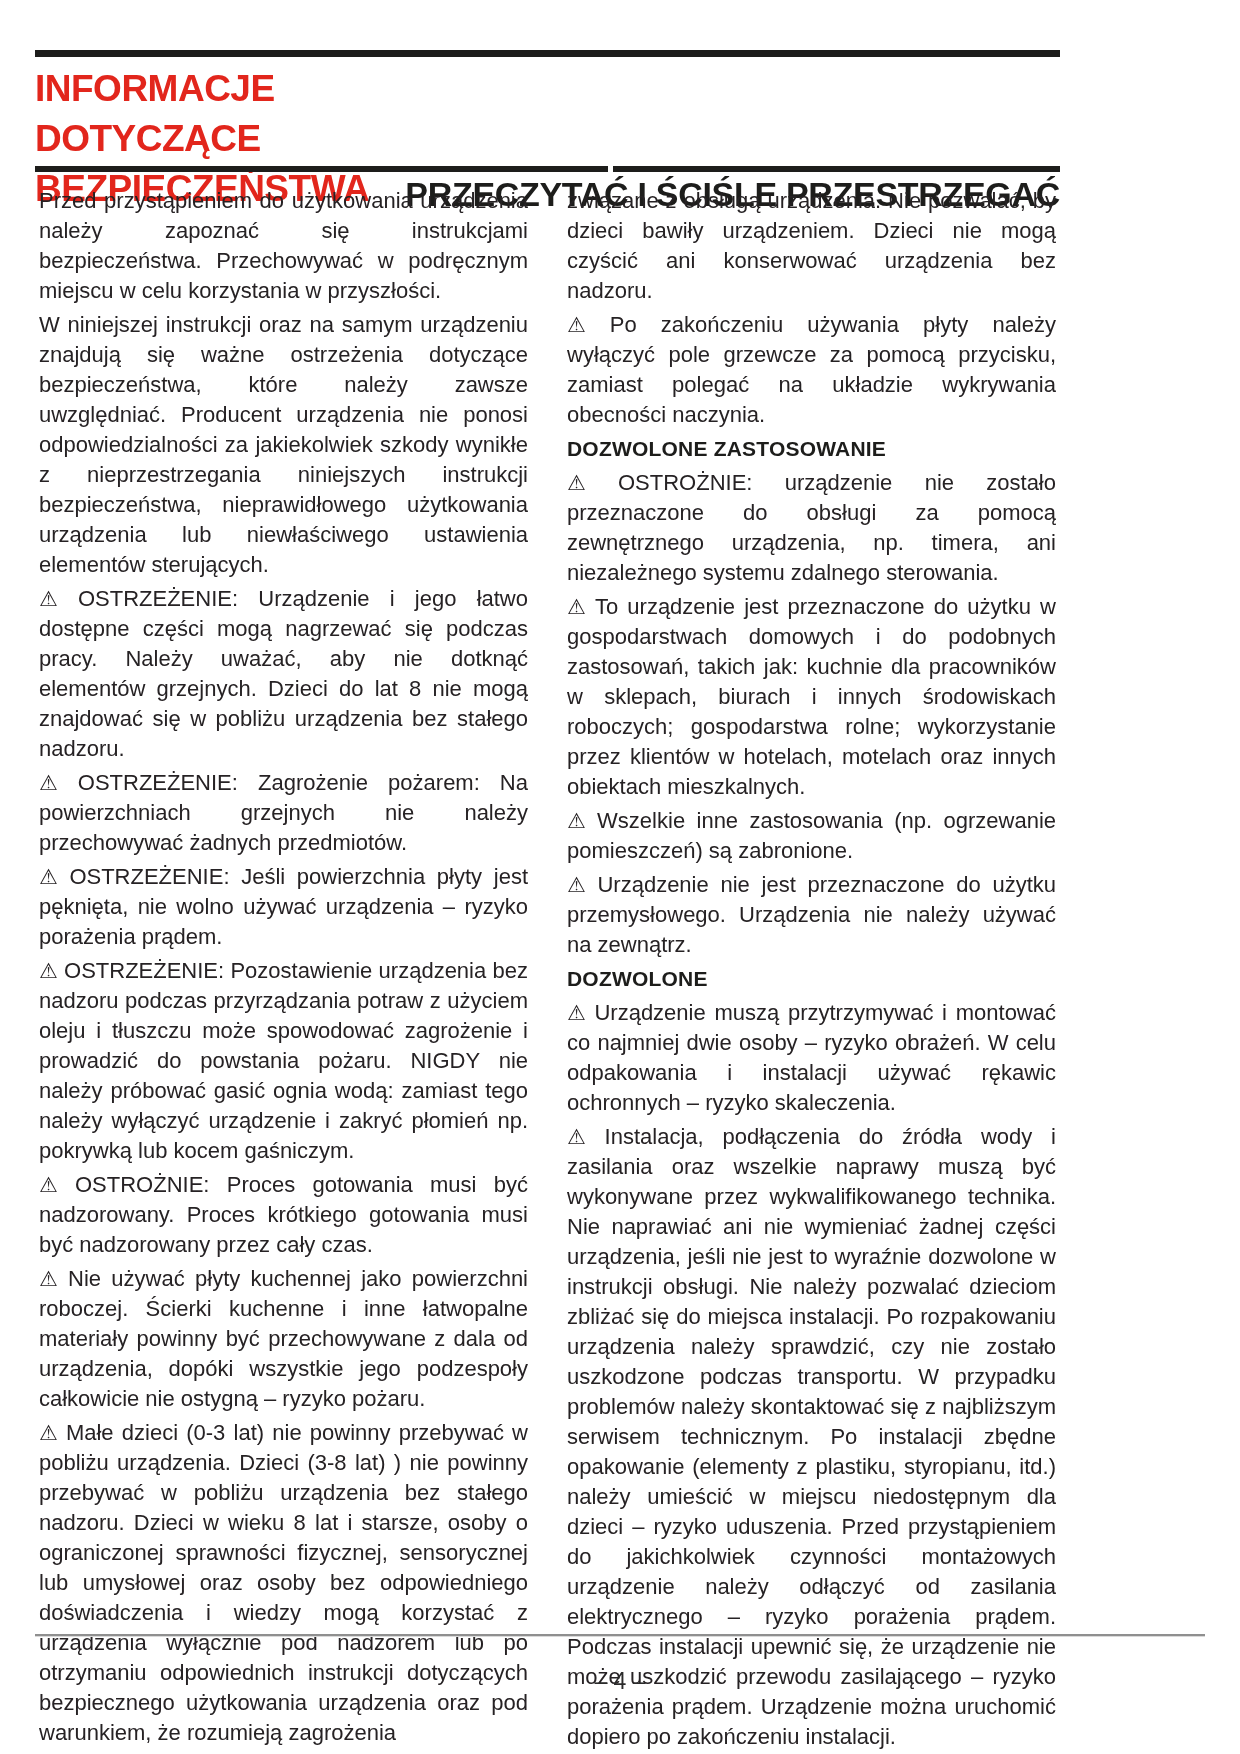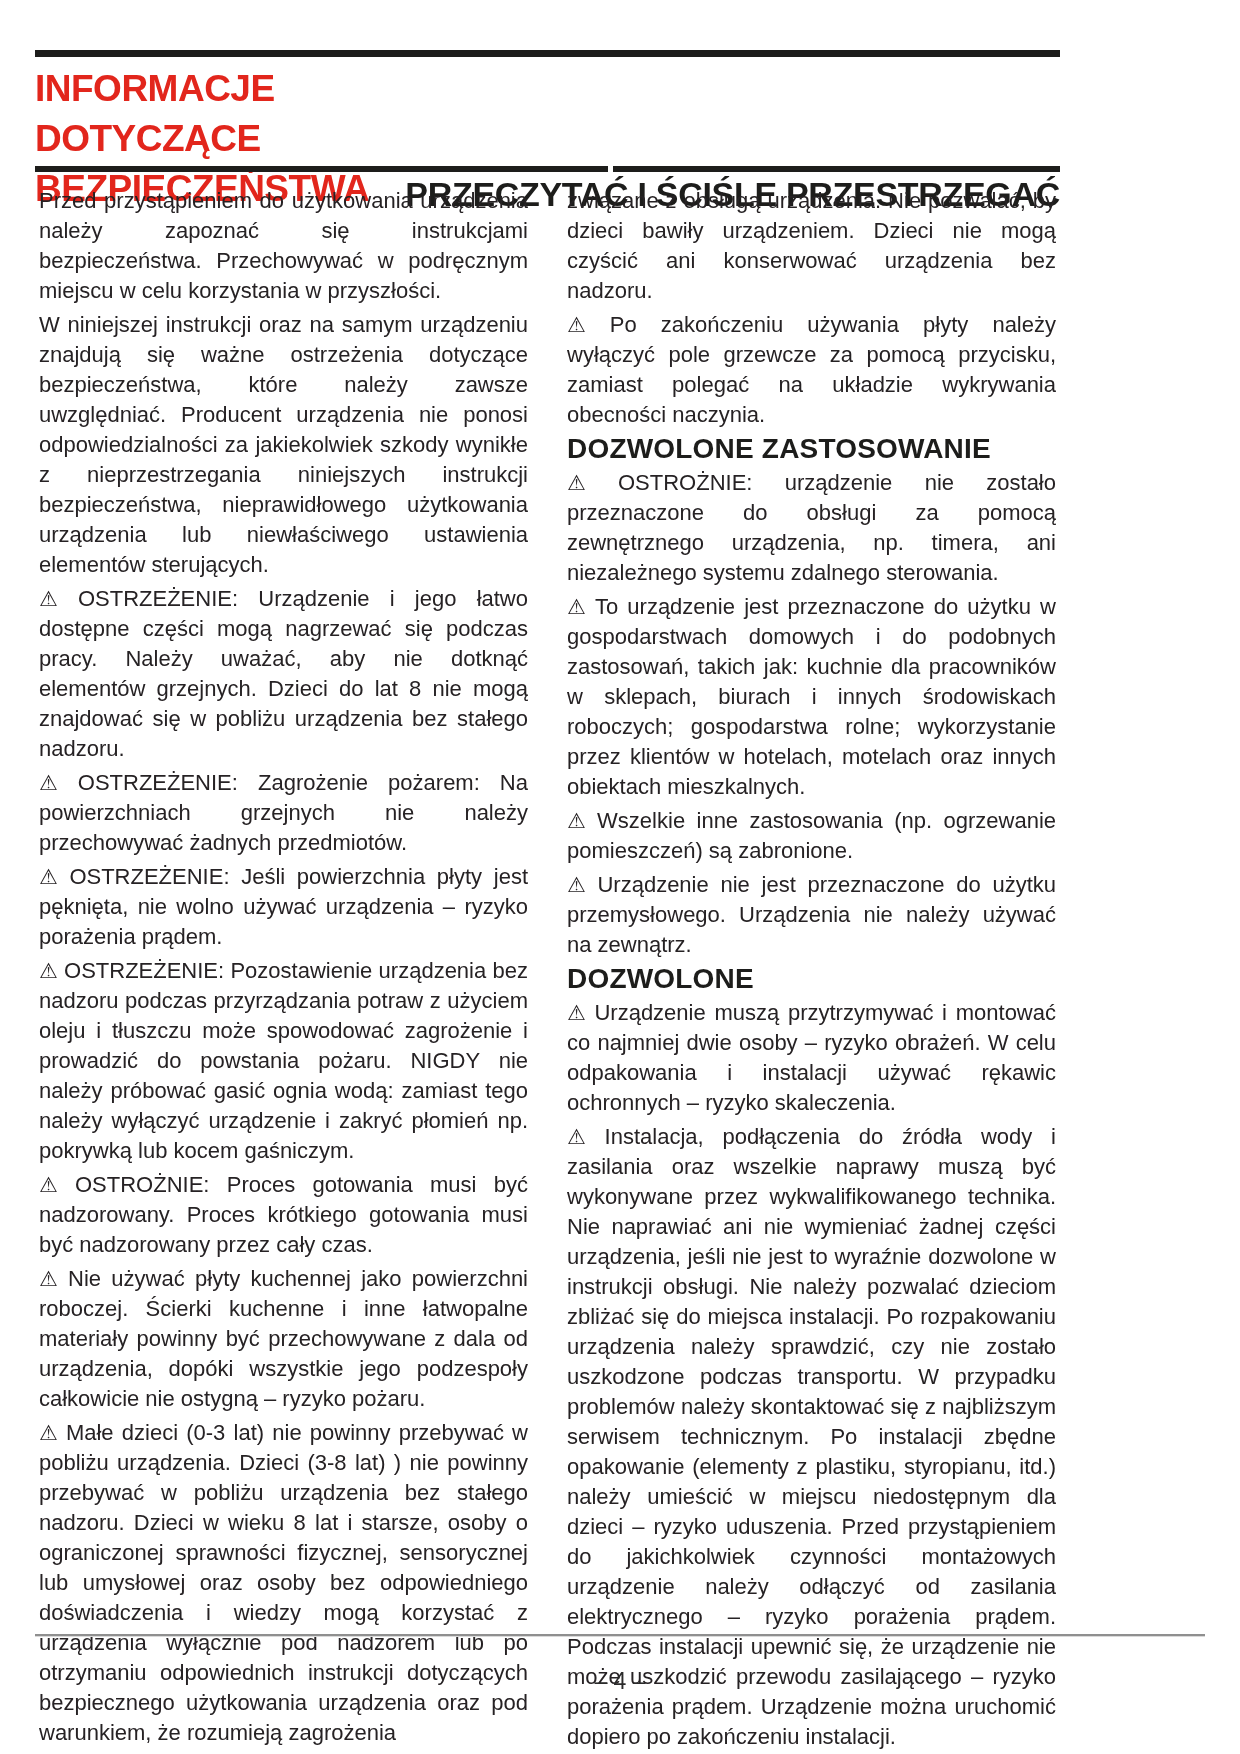--- a/index.html
+++ b/index.html
@@ -49,21 +49,21 @@
   }
   .col {
     width: 497px;
     font-size: 22px; line-height: 30px;
     text-align: justify;
     color: #262224;
   }
   .col p { margin: 4px; }
   .col p.section-heading {
     font-weight: bold; text-align: left;
-    font-size: 28px; color: #1d1d1b;
+    font-size: 21px; color: #1d1d1b;
     letter-spacing: 0.2px;
   }
   .warn-icon {
     font-family: "DejaVu Sans", sans-serif;
     font-size: 21px;
     margin-right: 6px;
     color: #262224;
   }
 
   .footer-rule {

